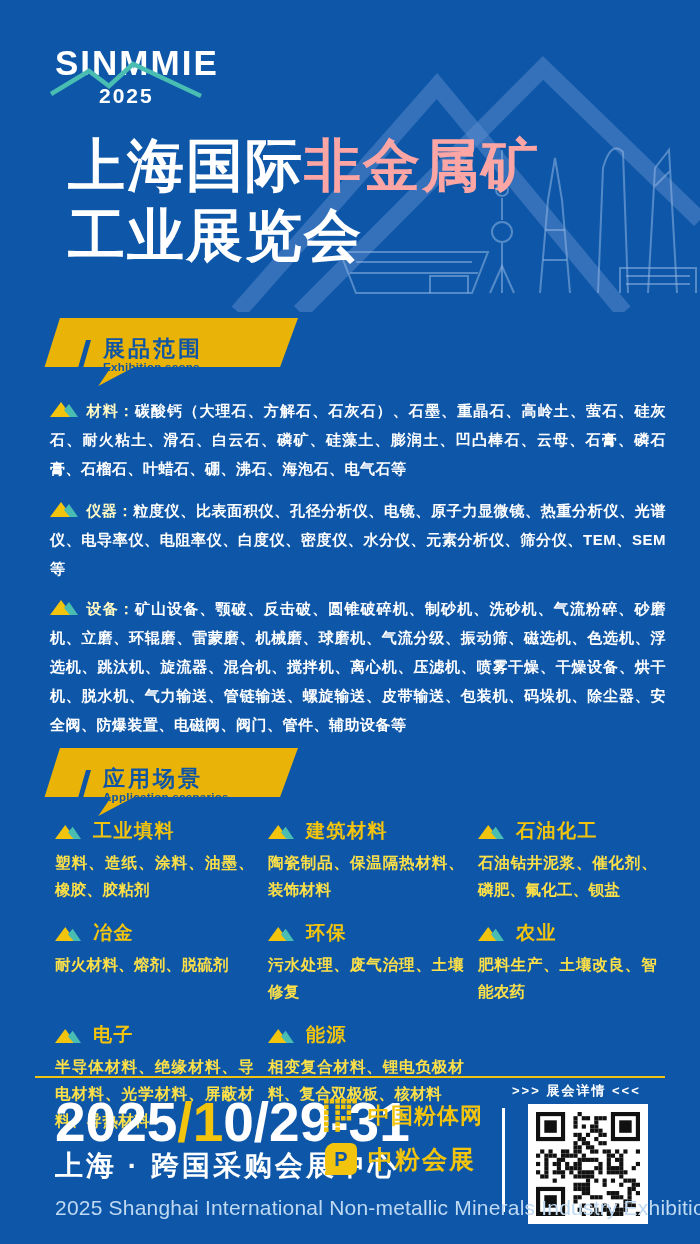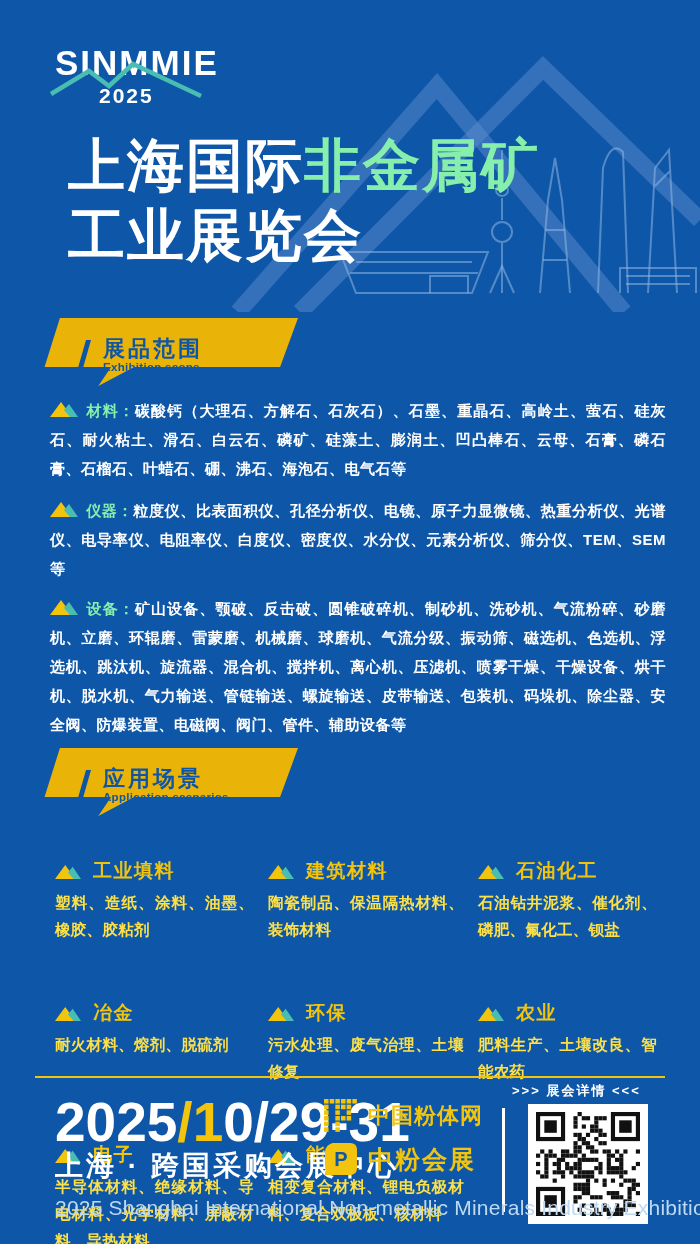--- a/index.html
+++ b/index.html
@@ -9,46 +9,46 @@
 
   
   .logo{position:absolute;left:55px;top:44px;width:160px;}
   .logo-name{font-size:35px;font-weight:800;color:#fff;letter-spacing:2px;line-height:38px;}
   .logo-mountain{position:absolute;left:-6px;top:14px;}
   .logo-year{font-size:21px;font-weight:700;color:#fff;letter-spacing:2px;margin:2px 0 0 44px;}
 
   
   .main-title{position:absolute;left:68px;top:130px;font-weight:900;font-size:57px;
               line-height:70px;color:#fff;letter-spacing:2px;white-space:nowrap;}
-  .main-title .hl{color:#86efac;}
+  .main-title .hl{color:#fca5a5;}
 
   
   .banner{position:absolute;width:256px;height:68px;background:#eab308;
           -webkit-clip-path:polygon(7% 0,100% 0,93% 72%,36% 72%,22% 100%,27% 72%,1% 72%);
           clip-path:polygon(7% 0,100% 0,93% 72%,36% 72%,22% 100%,27% 72%,1% 72%);
           display:flex;align-items:center;padding:0;box-sizing:border-box;}
   .banner-inner{display:flex;padding:6px 0 0 40px;}
   .banner-slash{width:5px;height:28px;background:#0F55A5;transform:skewX(-16deg);
                 margin:3px 16px 0 0;}
   .banner-title{font-size:22px;font-weight:800;color:#0F55A5;letter-spacing:3px;line-height:24px;}
   .banner-sub{font-size:11.5px;font-weight:700;color:#0F55A5;letter-spacing:0.3px;line-height:13px;}
 
   
   .scope-list{position:absolute;left:50px;top:396px;width:616px;}
   .scope-item{margin:0 0 13px;font-size:15px;line-height:29px;letter-spacing:0.5px;
               font-weight:700;color:#fff;text-align:justify;}
   .scope-item:nth-child(2){margin-bottom:11px;}
   .tri{display:inline-block;vertical-align:-1px;margin-right:8px;}
-  .scope-label{color:#86efac;}
+  .scope-label{color:#fef9c3;}
 
   
   .app-grid{position:absolute;left:55px;top:818px;width:616px;display:grid;
             grid-template-columns:213px 210px 193px;row-gap:17px;align-items:start;}
   .app-cell{padding-right:14px;}
-  .app-head{display:flex;align-items:center;margin-bottom:5px;margin-top:40px;}
+  .app-head{display:flex;align-items:center;margin-bottom:5px;}
   .app-head .tri{margin-right:12px;}
   .app-name{font-size:19px;font-weight:800;color:#F2C40D;letter-spacing:1.5px;}
   .app-text{font-size:15.5px;line-height:27px;font-weight:700;color:#fde047;
             letter-spacing:0.3px;text-align:justify;}
 
   
   .hr-yellow{position:absolute;left:35px;top:1076px;width:630px;height:2px;background:#F2C40D;}
   .date-line{position:absolute;left:55px;top:1090px;font-size:55px;font-weight:800;
              color:#fff;letter-spacing:0px;white-space:nowrap;}
   .date-line .y{color:#F2C40D;}

